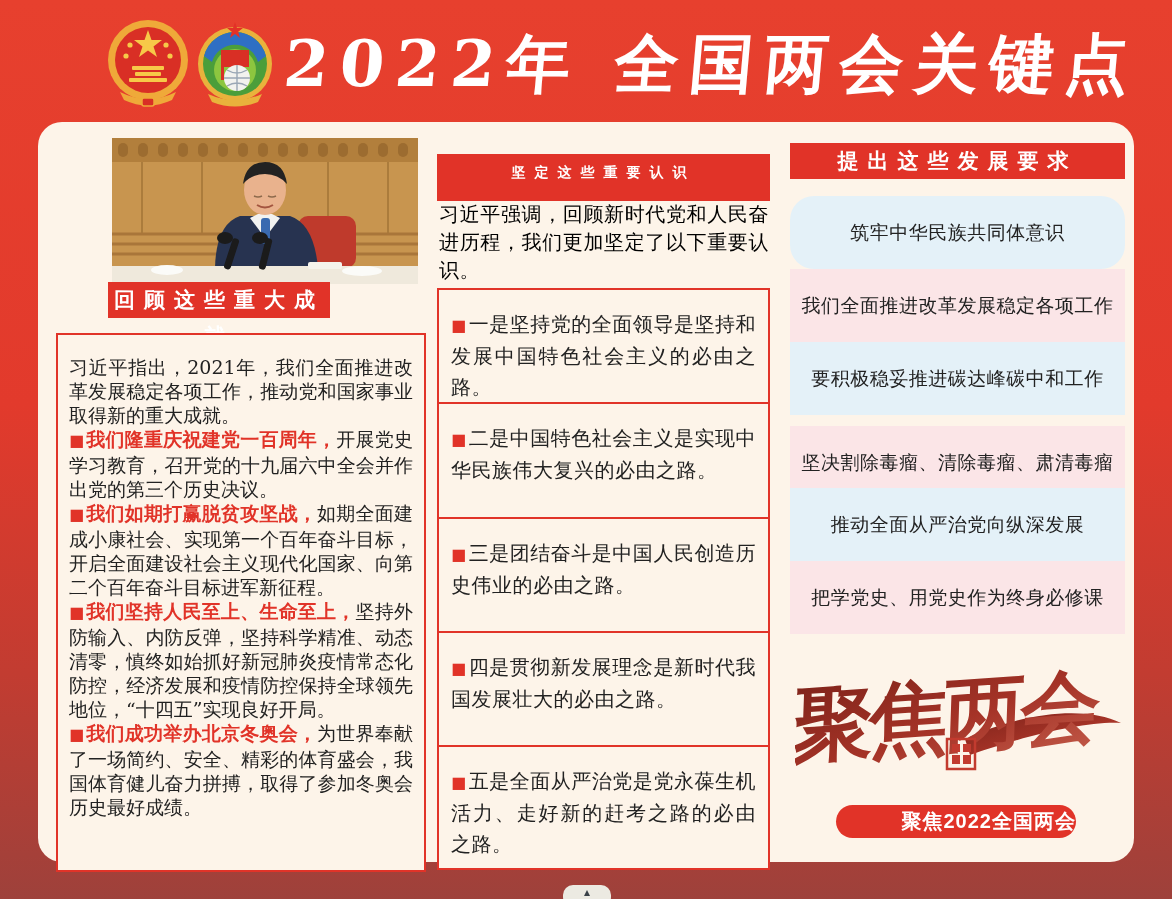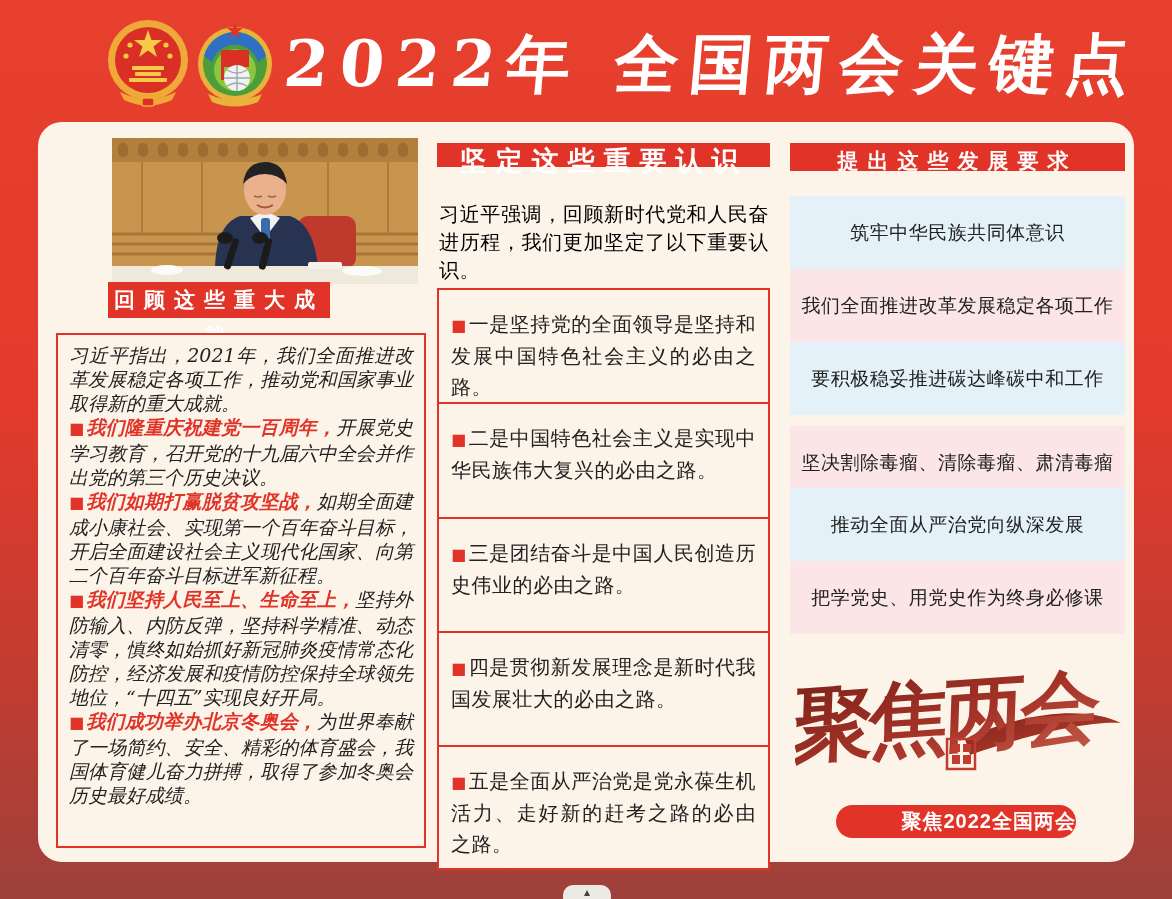--- a/index.html
+++ b/index.html
@@ -33,62 +33,61 @@
   }
   
   .photo{position:absolute;left:74px;top:16px;width:306px;height:146px;overflow:hidden;}
   .banner-left{
     position:absolute;left:70px;top:160px;width:222px;height:36px;
     font-size:21px;line-height:36px;letter-spacing:9px;
   }
   .textbox{
     position:absolute;left:18px;top:211px;width:344px;height:495px;
     border:2px solid #e13328;background:#fdf4e9;
-    padding:8px 11px;font-size:19px;line-height:24px;color:#222;
+    padding:20px 11px;font-size:19px;line-height:24px;color:#222;
     text-align:justify;
-    font-style:italic;
   }
   .textbox p{margin:0;}
   .bullet{color:#e13328;font-size:16px;margin-right:2px;}
   .hl{color:#e13328;font-weight:bold;}
   
   .col-mid{position:absolute;left:399px;top:0;width:333px;height:740px;}
   .banner-mid{
-    position:absolute;left:0;top:21px;width:333px;height:24px;
-    font-size:27px;line-height:36px;letter-spacing:9px;
+    position:absolute;left:0;top:32px;width:333px;height:47px;
+    font-size:14px;line-height:36px;letter-spacing:9px;
   }
   .mid-intro{
     position:absolute;left:2px;top:68px;width:330px;
     font-size:20px;line-height:28px;color:#000000;text-align:justify;letter-spacing:.5px;margin-top:10px;
   }
   .mid-box{
     position:absolute;left:0;width:305px;height:83px;
     border:2px solid #e13328;background:#fdf4e9;
     padding:19px 12px;font-size:20px;line-height:31px;color:#222;
     text-align:justify;letter-spacing:.5px;
   }
   .mid-box.b0{top:166px;}
   .mid-box.b1{top:280px;}
   .mid-box.b2{top:395px;}
   .mid-box.b3{top:509px;}
   .mid-box.b4{top:623px;}
   
   .col-right{position:absolute;left:752px;top:0;width:335px;height:740px;}
   .banner-right{
-    position:absolute;left:0;top:21px;width:335px;height:28px;
+    position:absolute;left:0;top:21px;width:335px;height:36px;
     font-size:21px;line-height:36px;letter-spacing:9px;
   }
   .strip{
     position:absolute;left:0;width:335px;height:73px;
     display:flex;align-items:center;justify-content:center;
     font-size:19px;color:#222;letter-spacing:.5px;white-space:nowrap;
   }
   .strip.blue{background:#e4f1f8;}
   .strip.pink{background:#fbe5e7;}
-  .s0{top:74px;} .s1{top:147px;} .s2{top:220px;text-align:right;} .s3{top:304px;} .s4{top:366px;} .s5{top:439px;}
+  .s0{top:74px;border-radius:24px;} .s1{top:147px;} .s2{top:220px;text-align:right;} .s3{top:304px;} .s4{top:366px;} .s5{top:439px;}
   .calligraphy{position:absolute;left:5px;top:525px;width:330px;height:160px;}
   .pill-banner{
     position:absolute;left:46px;top:683px;width:240px;height:33px;
     background:#e13328;border-radius:17px;color:#fff;text-align:right;
     font-family:"Liberation Sans", sans-serif;font-weight:bold;
     font-size:20px;line-height:33px;letter-spacing:1px;
   }
   
   .peek{
     position:absolute;left:563px;bottom:-8px;width:48px;height:22px;

